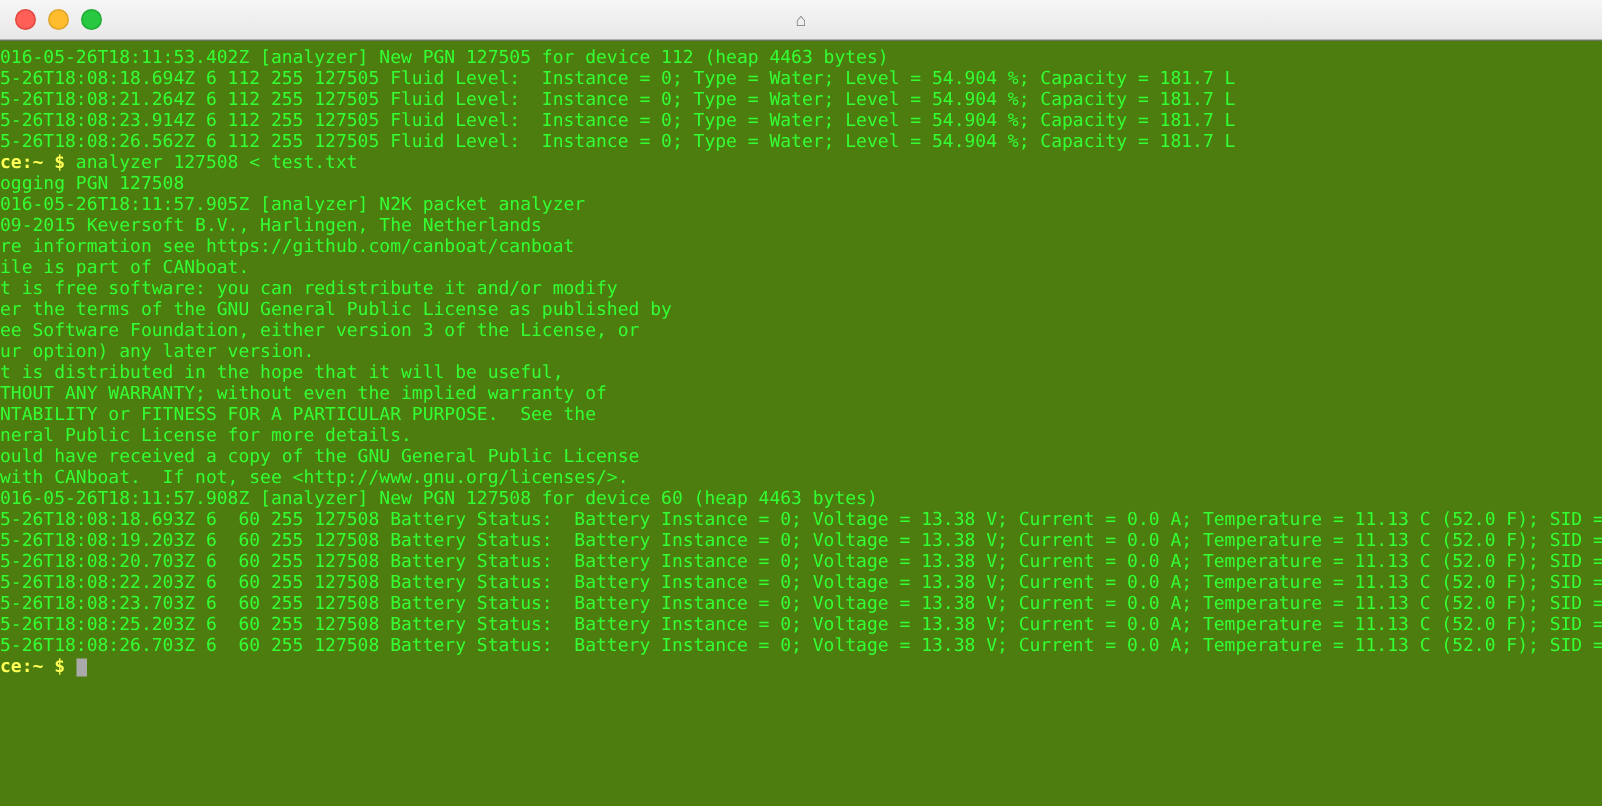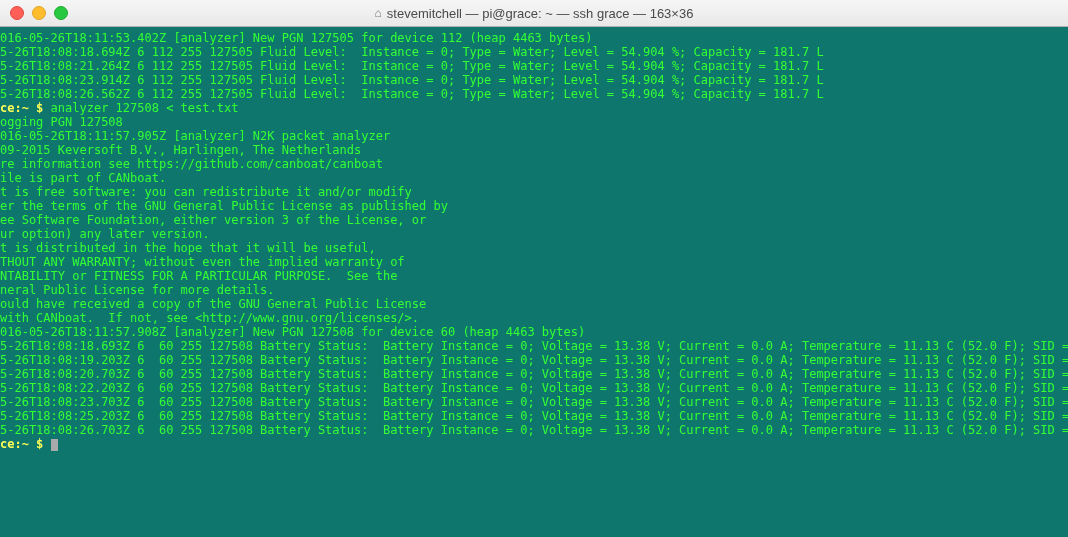--- a/index.html
+++ b/index.html
@@ -53,21 +53,21 @@
     justify-content: center;
     align-items: center;
     gap: 5px;
   }
   .home-icon {
     font-size: 12px;
     color: #7a7a7a;
   }
   .terminal {
     flex: 1;
-    background: #0f766e;
+    background: #4d7c0f;
     padding: 4px 0 0 0;
     font-family: "Menlo", "Consolas", "DejaVu Sans Mono", monospace;
     font-size: 12px;
     line-height: 14px;
     color: #33ff33;
     white-space: pre;
     overflow: hidden;
   }
   .yellow-text { color: #ffff55; font-weight: bold; }
   .cursor {
@@ -83,18 +83,17 @@
 
 <div class="window">
   <div class="titlebar">
     <div class="traffic-lights">
       <div class="light red"></div>
       <div class="light yellow"></div>
       <div class="light green"></div>
     </div>
     <div class="title">
       <span class="home-icon">⌂</span>
-      <span>stevemitchell — pi@grace: ~ — ssh grace — 163×36</span>
     </div>
   </div>
 
   <div class="terminal" id="terminal-body"><div>016-05-26T18:11:53.402Z [analyzer] New PGN 127505 for device 112 (heap 4463 bytes)</div><div>5-26T18:08:18.694Z 6 112 255 127505 Fluid Level:  Instance = 0; Type = Water; Level = 54.904 %; Capacity = 181.7 L</div><div>5-26T18:08:21.264Z 6 112 255 127505 Fluid Level:  Instance = 0; Type = Water; Level = 54.904 %; Capacity = 181.7 L</div><div>5-26T18:08:23.914Z 6 112 255 127505 Fluid Level:  Instance = 0; Type = Water; Level = 54.904 %; Capacity = 181.7 L</div><div>5-26T18:08:26.562Z 6 112 255 127505 Fluid Level:  Instance = 0; Type = Water; Level = 54.904 %; Capacity = 181.7 L</div><div><span class="yellow-text">ce:~ $ </span><span>analyzer 127508 &lt; test.txt</span></div><div>ogging PGN 127508</div><div>016-05-26T18:11:57.905Z [analyzer] N2K packet analyzer</div><div>09-2015 Keversoft B.V., Harlingen, The Netherlands</div><div>re information see https://github.com/canboat/canboat</div><div></div><div>ile is part of CANboat.</div><div></div><div>t is free software: you can redistribute it and/or modify</div><div>er the terms of the GNU General Public License as published by</div><div>ee Software Foundation, either version 3 of the License, or</div><div>ur option) any later version.</div><div></div><div>t is distributed in the hope that it will be useful,</div><div>THOUT ANY WARRANTY; without even the implied warranty of</div><div>NTABILITY or FITNESS FOR A PARTICULAR PURPOSE.  See the</div><div>neral Public License for more details.</div><div></div><div>ould have received a copy of the GNU General Public License</div><div>with CANboat.  If not, see &lt;http://www.gnu.org/licenses/&gt;.</div><div></div><div>016-05-26T18:11:57.908Z [analyzer] New PGN 127508 for device 60 (heap 4463 bytes)</div><div>5-26T18:08:18.693Z 6  60 255 127508 Battery Status:  Battery Instance = 0; Voltage = 13.38 V; Current = 0.0 A; Temperature = 11.13 C (52.0 F); SID = Unkn</div><div>5-26T18:08:19.203Z 6  60 255 127508 Battery Status:  Battery Instance = 0; Voltage = 13.38 V; Current = 0.0 A; Temperature = 11.13 C (52.0 F); SID = Unkn</div><div>5-26T18:08:20.703Z 6  60 255 127508 Battery Status:  Battery Instance = 0; Voltage = 13.38 V; Current = 0.0 A; Temperature = 11.13 C (52.0 F); SID = Unkn</div><div>5-26T18:08:22.203Z 6  60 255 127508 Battery Status:  Battery Instance = 0; Voltage = 13.38 V; Current = 0.0 A; Temperature = 11.13 C (52.0 F); SID = Unkn</div><div>5-26T18:08:23.703Z 6  60 255 127508 Battery Status:  Battery Instance = 0; Voltage = 13.38 V; Current = 0.0 A; Temperature = 11.13 C (52.0 F); SID = Unkn</div><div>5-26T18:08:25.203Z 6  60 255 127508 Battery Status:  Battery Instance = 0; Voltage = 13.38 V; Current = 0.0 A; Temperature = 11.13 C (52.0 F); SID = Unkn</div><div>5-26T18:08:26.703Z 6  60 255 127508 Battery Status:  Battery Instance = 0; Voltage = 13.38 V; Current = 0.0 A; Temperature = 11.13 C (52.0 F); SID = Unkn</div><div><span class="yellow-text">ce:~ $ </span><span class="cursor"></span></div></div>
 </div>
 
 </body></html>

